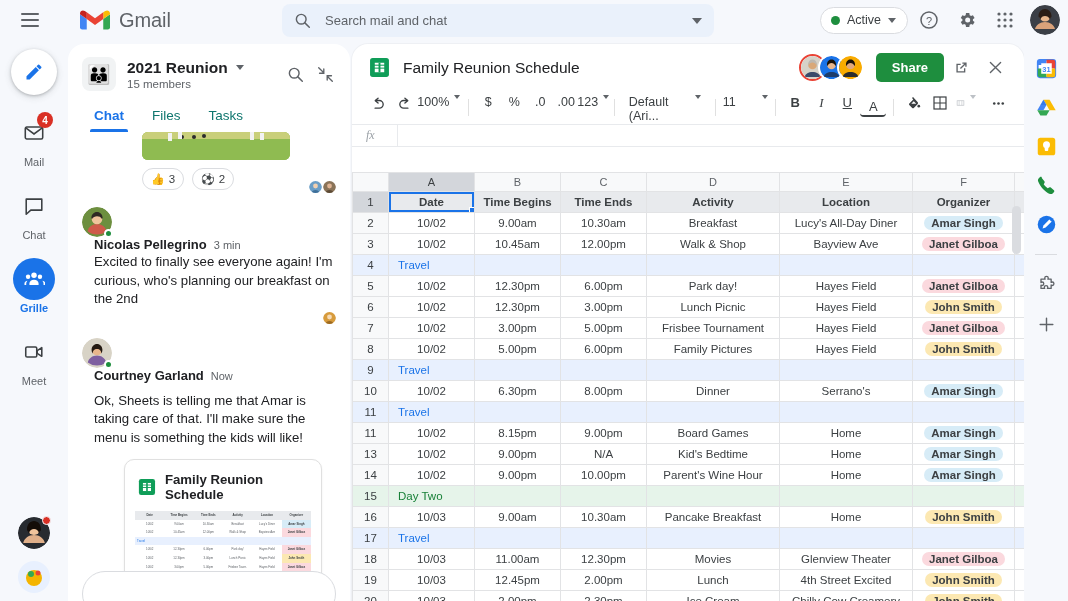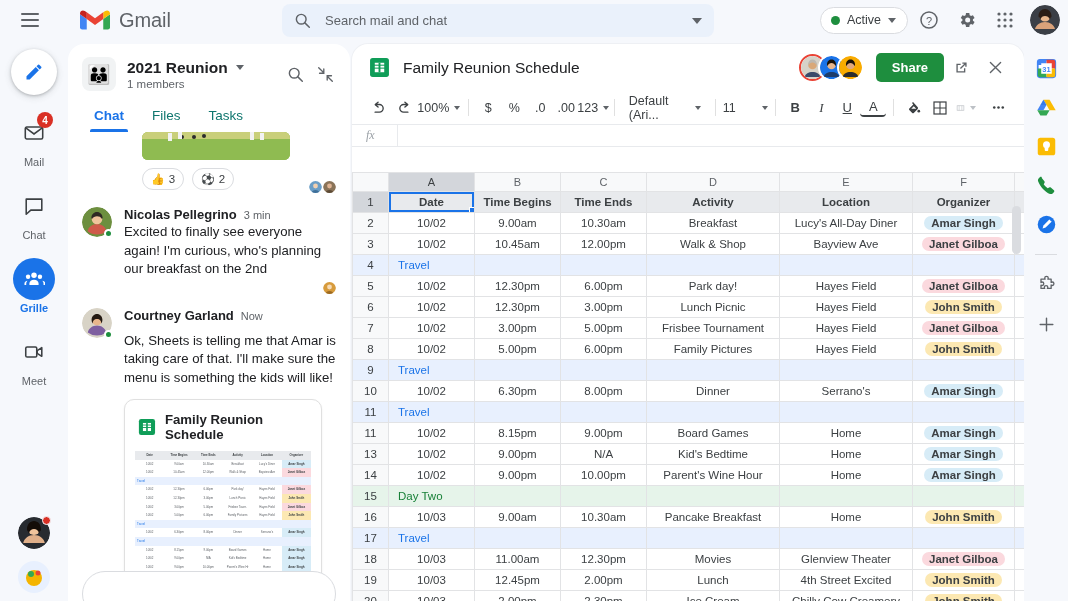--- a/index.html
+++ b/index.html
@@ -159,21 +159,21 @@
   .reaction {
     height: 22px; border:1px solid #dadce0; border-radius: 11px;
     display:flex;align-items:center;gap:4px; padding: 0 8px; cursor:pointer;
     background:#fff;
   }
   .reaction .emo { font-size: 11px; }
   .reaction .cnt { font-size: 11.5px; color: #3c4043; }
   .readers { display:flex; justify-content:flex-end; margin-top: -10px; gap: 1px;}
   .reader { width:13px;height:13px;border-radius:50%;overflow:hidden;display:block;}
 
-  .msg { display:flex; margin-top: 14px; }
+  .msg { display:flex; margin-top: 14px; flex-direction: column; }
   .msg-av { width: 30px;height:30px;border-radius:50%;flex:none;position:relative;}
   .msg-av .img { width:30px;height:30px;border-radius:50%;overflow:hidden;display:block;}
   .msg-av .on { position:absolute;right:-1px;bottom:-1px;width:9px;height:9px;border-radius:50%;background:#1e8e3e;border:2px solid #fff;}
   .msg-body { margin-left: 12px; flex: 1; min-width: 0;}
   .msg-head { display:flex; align-items:baseline; gap: 7px;}
   .msg-name { font-size: 13px; color:#202124; font-weight:bold;}
   .msg-time { font-size: 11px; color:#5f6368;}
   .msg-text { font-size: 13.2px; color:#202124; line-height: 18.5px; margin-top: 1px;}
   .msg-text.second { margin-top: 9px; }
 
@@ -222,21 +222,21 @@
     height: 29px; padding: 0 16px; border-radius: 5px; background: #1e8e3e;
     color:#fff; font-size: 13px; font-weight:bold;
     display:flex;align-items:center;justify-content:center; cursor:pointer;
   }
   .sheets-toolbar {
     height: 33px; display:flex; align-items:center; padding: 0 13px; gap: 0px;
     border-bottom: none;
   }
   .tb-btn {
     height: 26px; min-width: 26px; border-radius: 4px;
-    display:flex;align-items:center;justify-content:center; cursor:pointer;
+    display:flex;align-items:flex-start;justify-content:center; cursor:pointer;
     color:#3c4043; font-size: 12.5px; padding: 0 3px;
   }
   .tb-sep { width:1px; height: 17px; background:#e0e0e0; margin: 0 7px; }
   .tb-zoom { font-size:12.5px; color:#3c4043; padding: 0 7px; }
   .tb-chev { width:0;height:0;border-left:3.5px solid transparent;border-right:3.5px solid transparent;border-top:4.5px solid #5f6368; margin-left:5px;}
   .tb-font { font-size: 12.5px; color:#3c4043; padding: 0 7px; gap: 21px; }
   .formula-bar {
     height: 23px; display:flex; align-items:center;
     border-top: 1px solid #e8eaed; border-bottom: 1px solid #e8eaed;
     padding-left: 14px;
@@ -448,21 +448,21 @@
   </div>
 
   <div class="chatpanel">
     <div class="chat-head">
       <div class="space-av">👪</div>
       <div class="space-meta">
         <div class="space-title-row">
           <span class="space-title">2021 Reunion</span>
           <span class="space-chev"></span>
         </div>
-        <div class="space-sub">1 members</div>
+        <div class="space-sub">15 members</div>
       </div>
       <div class="iconbtn">
         <svg width="17" height="17" viewBox="0 0 20 20">
           <circle cx="8.5" cy="8.5" r="5.7" fill="none" stroke="#5f6368" stroke-width="1.7"></circle>
           <line x1="12.8" y1="12.8" x2="18" y2="18" stroke="#5f6368" stroke-width="1.7" stroke-linecap="round"></line>
         </svg>
       </div>
       <div class="iconbtn">
         <svg width="17" height="17" viewBox="0 0 20 20">
           <g stroke="#5f6368" stroke-width="1.6" stroke-linecap="round" fill="none">

